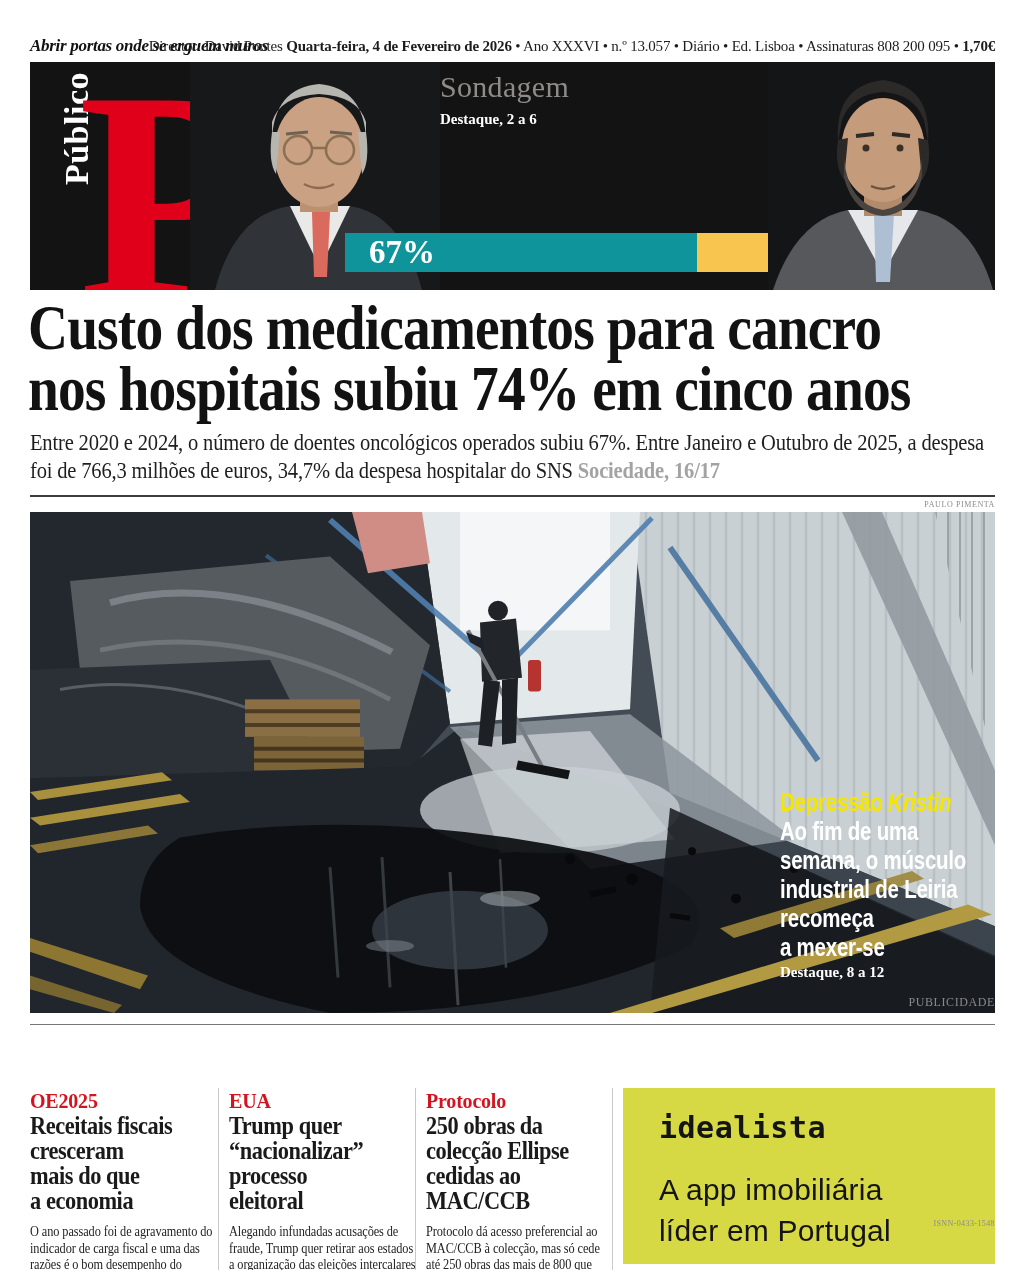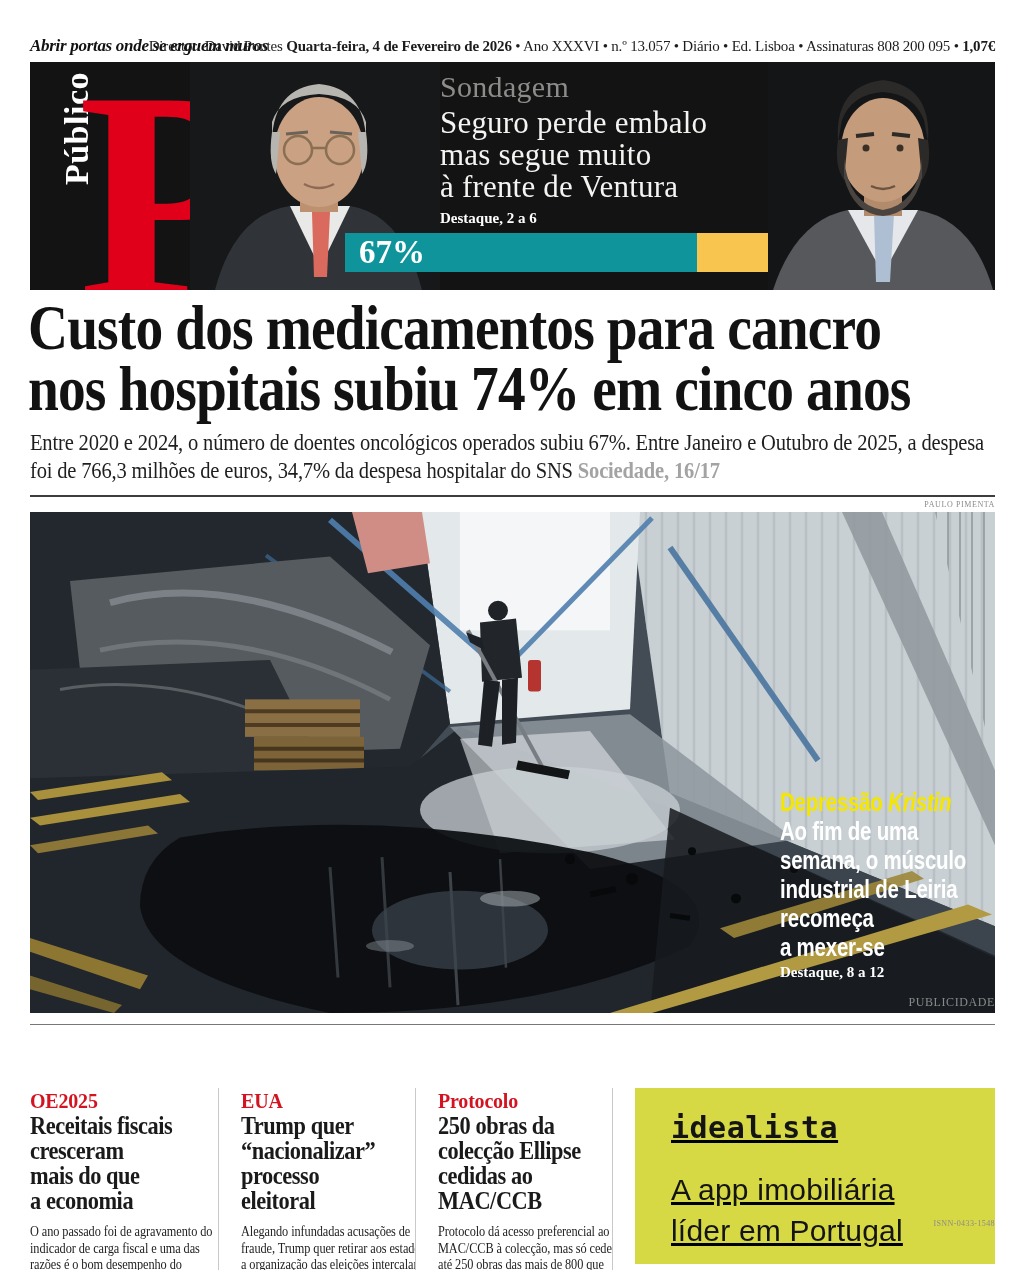--- a/index.html
+++ b/index.html
@@ -21,21 +21,21 @@
              transform-origin:left top;white-space:nowrap;}
   .logo-p{position:absolute;left:48px;bottom:-56px;color:#e0001a;font-weight:bold;font-size:300px;
           line-height:300px;font-family:"Liberation Serif",serif;}
   .mh-text{position:absolute;left:410px;top:8px;z-index:6;}
   .mh-kicker{font-size:30px;color:#8e8c88;letter-spacing:0.3px;}
   .mh-headline{margin-top:3px;font-size:31px;line-height:32px;color:#f4f4f2;letter-spacing:0.2px;}
   .mh-headline span{display:block;}
   .mh-ref{margin-top:7px;font-size:15px;font-weight:bold;color:#fff;}
   .pollbar{position:absolute;left:315px;top:171px;height:39px;z-index:4;display:flex;}
   .poll-left{width:352px;background:#0f949c;color:#fff;font-size:33px;font-weight:bold;
-             line-height:39px;padding-left:14px;box-sizing:border-box;}
+             line-height:39px;padding-left:24px;box-sizing:border-box;}
   .poll-right{width:173px;background:#f8c64f;color:#151515;font-size:33px;font-weight:bold;
               line-height:39px;text-align:right;padding-right:10px;box-sizing:border-box;}
   .seguro{left:160px;z-index:2;} .ventura{left:738px;z-index:5;}
 
   
   .lead-h1{position:absolute;left:28px;top:298px;width:1100px;font-size:63px;line-height:61px;
            font-weight:bold;color:#121212;letter-spacing:-1px;transform:scaleX(0.88);transform-origin:left top;}
   .lead-h1 span{display:block;}
   .lead-sub{position:absolute;left:30px;top:428px;width:1128px;font-size:24px;line-height:28px;color:#1e1e1e;
             letter-spacing:-0.2px;transform:scaleX(0.855);transform-origin:left top;}
@@ -56,45 +56,45 @@
   .ov-lines span{display:block;}
   .ov-ref{position:absolute;left:750px;top:452px;color:#fff;font-size:15px;font-weight:bold;
           font-family:"Liberation Serif",serif;}
 
   
   .rule-2{position:absolute;left:30px;top:1024px;width:965px;height:1px;background:#777;}
   .pub-label{position:absolute;right:29px;top:995px;font-size:12px;color:#8a8a8a;letter-spacing:0.6px;}
   .bottom{position:absolute;left:30px;top:1088px;width:965px;height:182px;display:grid;
           grid-template-columns:188px 197px 197px 1fr;}
   .col{overflow:hidden;}
-  .col + .col{border-left:1px solid #c9c9c9;padding-left:22px;}
+  .col + .col{border-left:1px solid #c9c9c9;padding-left:10px;}
   .kicker{font-size:20px;font-weight:bold;color:#d31420;letter-spacing:-0.2px;margin-top:2px;}
   .s-head{margin-top:3px;font-size:26px;line-height:25px;font-weight:bold;color:#1a1a1a;
           letter-spacing:-0.5px;width:215px;transform:scaleX(0.86);transform-origin:left top;}
   .s-head span{display:block;}
   .s-body{margin-top:11px;font-size:14px;line-height:16.5px;color:#222;width:214px;
           transform:scaleX(0.88);transform-origin:left top;letter-spacing:-0.1px;}
 
   
-  .adwrap{padding-left:8px;text-decoration:underline;}
+  .adwrap{padding-left:8px;}
   .ad{width:375px;height:176px;background:#d7d944;box-sizing:border-box;padding:22px 0 0 36px;
       font-family:"Liberation Sans",sans-serif;color:#141414;}
   .ad-logo{font-family:"DejaVu Sans Mono",monospace;font-weight:bold;font-size:30px;letter-spacing:0.5px;}
   .ad-tag{margin-top:24px;font-size:30px;line-height:41px;letter-spacing:0.2px;}
   .ad-tag span{display:block;}
   .issn{position:absolute;right:29px;top:1219px;font-size:8px;color:#8a8a8a;letter-spacing:0.4px;}
 </style>
 </head>
 <body>
 
 <div class="page">
 
   <header class="topbar">
     <div class="slogan">Abrir portas onde se erguem muros</div>
-    <div class="info"><span>Director: David Pontes </span><b>Quarta-feira, 4 de Fevereiro de 2026</b><span> • Ano XXXVI • n.º 13.057 • Diário • Ed. Lisboa • Assinaturas 808 200 095 • </span><b>1,07€</b></div>
+    <div class="info"><span>Director: David Pontes </span><b>Quarta-feira, 4 de Fevereiro de 2026</b><span> • Ano XXXVI • n.º 13.057 • Diário • Ed. Lisboa • Assinaturas 808 200 095 • </span><b>1,70€</b></div>
   </header>
 
   <section class="masthead">
 
     <svg class="mh-photo seguro" width="250" height="228" viewBox="0 0 250 228">
       <rect x="0" y="0" width="250" height="228" fill="#17181a"></rect>
       <path d="M25,228 Q45,152 100,144 L160,144 Q212,152 232,228 Z" fill="#303439"></path>
       <path d="M100,144 L160,144 L130,206 Z" fill="#e9e9e7"></path>
       <polygon points="122,150 140,150 137,215 124,215" fill="#d96a5d"></polygon>
       <rect x="110" y="118" width="38" height="32" fill="#bd9070"></rect>
@@ -126,25 +126,20 @@
       <circle cx="98" cy="86" r="3.5" fill="#3a3027"></circle>
       <circle cx="132" cy="86" r="3.5" fill="#3a3027"></circle>
       <path d="M103,124 Q115,130 127,124" fill="none" stroke="#6e5340" stroke-width="2.5"></path>
     </svg>
 
     <div class="logo-word">Público</div>
     <div class="logo-p">P</div>
 
     <div class="mh-text">
       <div class="mh-kicker">Sondagem</div>
-      <div class="mh-headline">
-        <span>Seguro perde embalo</span>
-        <span>mas segue muito</span>
-        <span>à frente de Ventura</span>
-      </div>
       <div class="mh-ref">Destaque, 2 a 6</div>
     </div>
 
     <div class="pollbar">
       <div class="poll-left">67%</div>
       <div class="poll-right">33%</div>
     </div>
   </section>
 
   <h1 class="lead-h1" style="margin:0;">

